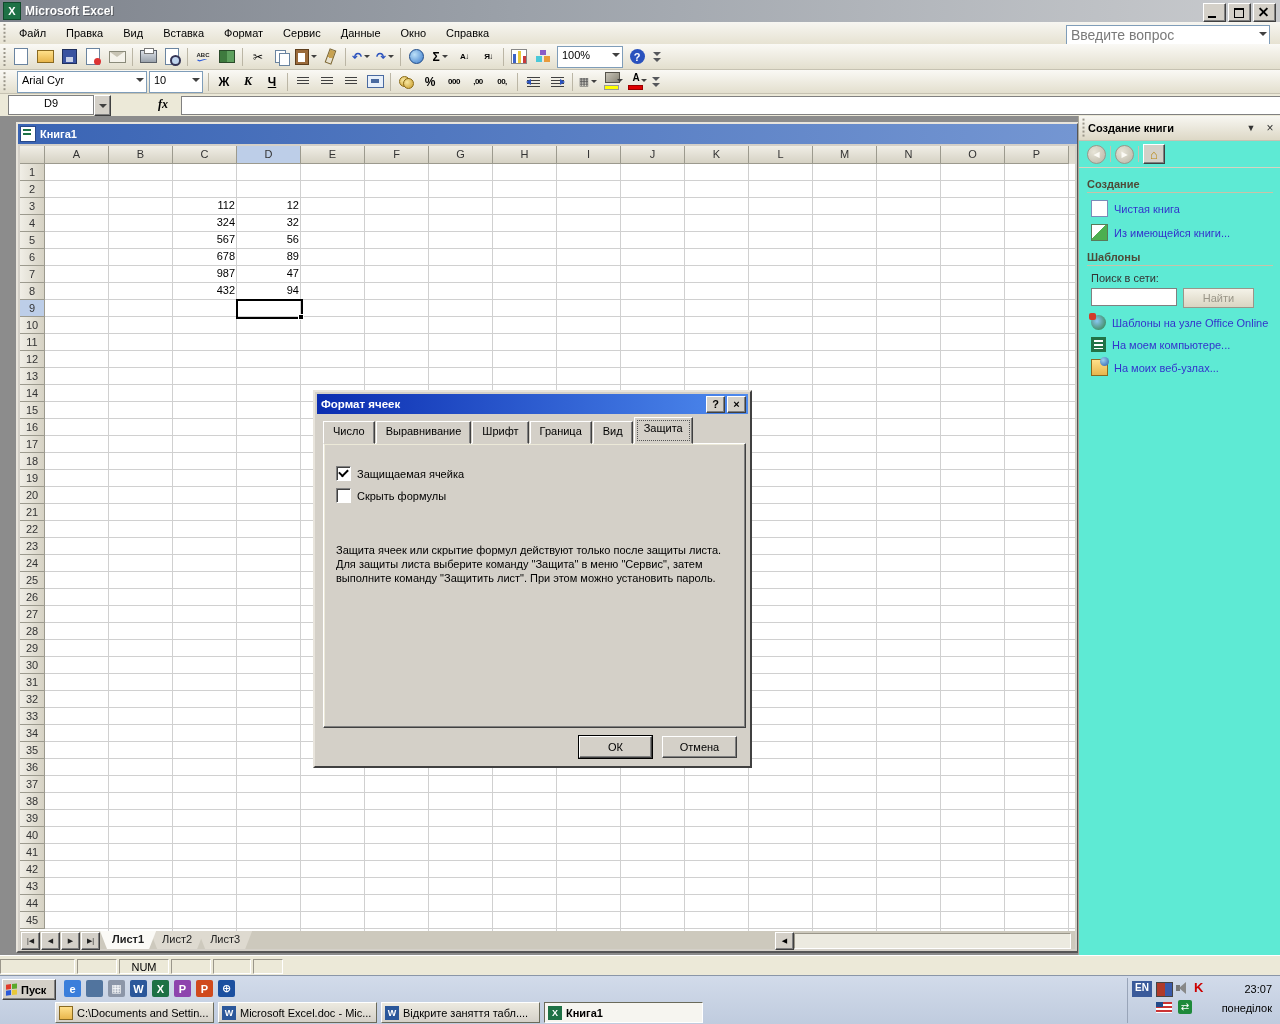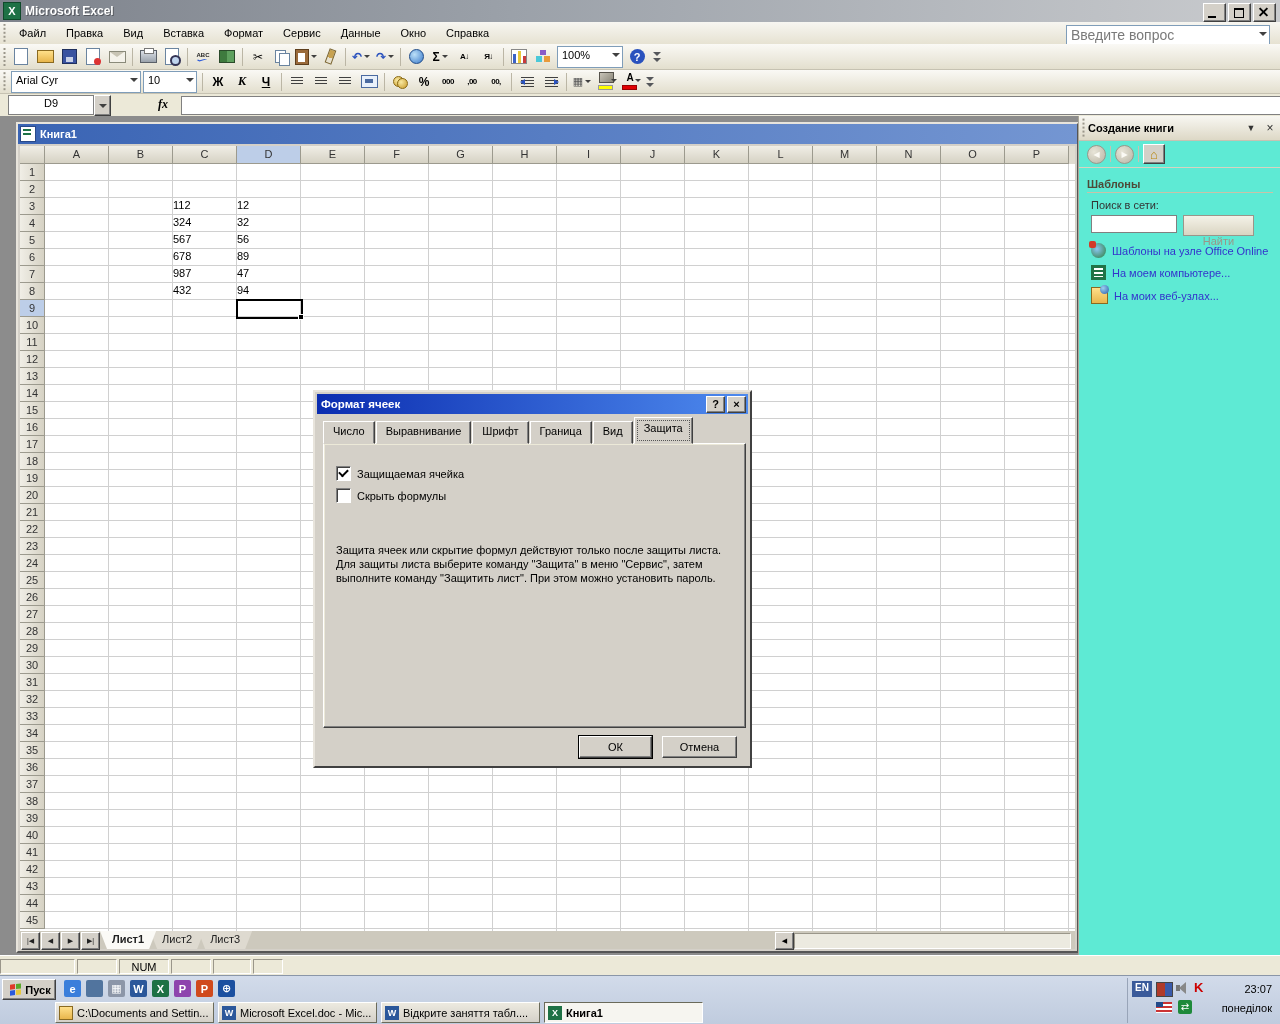--- a/index.html
+++ b/index.html
@@ -81,21 +81,21 @@
     linear-gradient(#E89A3A,#E89A3A) 8px 6px/6px 6px no-repeat,
     linear-gradient(#8A5AC8,#8A5AC8) 4px 0/6px 5px no-repeat;}
   .glyph-blue{color:#2A52BE;font-weight:bold;}
   .sort-ic{font-size:8px;font-weight:bold;letter-spacing:-1px;}
   #zoom-box{width:46px;height:18px;background:#fff;border:1px solid #7F9DB9;position:relative;
     padding:2px 14px 0 4px;margin:0 2px;}
   .help-ic{width:15px;height:15px;border-radius:50%;background:#2A52BE;color:#fff;font-weight:bold;
     font-size:11px;display:flex;align-items:center;justify-content:center;}
 
   
-  #font-box{width:110px;height:18px;background:#fff;border:1px solid #7F9DB9;position:relative;padding:2px 14px 0 4px;margin-left:2px;}
+  #font-box{width:110px;height:18px;background:#fff;border:1px solid #7F9DB9;position:relative;padding:2px 14px 0 4px;margin-left:8px;}
   #size-box{width:36px;height:18px;background:#fff;border:1px solid #7F9DB9;position:relative;padding:2px 12px 0 4px;margin:0 2px;}
   .b-bold{font-weight:bold;font-size:12px;}
   .b-ital{font-style:italic;font-weight:bold;font-size:12px;font-family:"Liberation Serif",serif;}
   .b-und{text-decoration:underline;font-weight:bold;font-size:12px;}
   .align-ic{width:12px;height:9px;background:repeating-linear-gradient(180deg,#404040 0 1px,transparent 1px 3px);}
   .i-merge{width:15px;height:11px;background:#E8F0FA;border:1px solid #4A6AA0;position:relative;}
   .i-merge::after{content:"";position:absolute;left:3px;top:3px;width:8px;height:4px;background:#4A6AA0;}
   .i-coins{width:14px;height:12px;position:relative;}
   .i-coins::before,.i-coins::after{content:"";position:absolute;width:9px;height:9px;border-radius:50%;
     background:radial-gradient(circle at 35% 35%,#F8E8A0,#C89A28);border:1px solid #8A6A14;}
@@ -139,21 +139,21 @@
   .colh{width:64px;height:18px;box-sizing:border-box;border-right:1px solid #9C9A8E;border-bottom:1px solid #9C9A8E;
     background:linear-gradient(180deg,#F0EEE6,#D6D2C4);text-align:center;padding-top:2px;color:#333;}
   .colh.hl{background:#BDCEE8;}
   #row-headers{position:absolute;left:0;top:18px;width:25px;bottom:18px;overflow:hidden;}
   .rowh{width:25px;height:17px;box-sizing:border-box;border-right:1px solid #9C9A8E;border-bottom:1px solid #9C9A8E;
     background:linear-gradient(90deg,#F0EEE6,#D6D2C4);text-align:center;padding-top:2px;color:#333;}
   .rowh.hl{background:#BDCEE8;}
   #cells{position:absolute;left:25px;top:18px;right:0;bottom:18px;background:#fff;
     background-image:repeating-linear-gradient(to right,transparent 0 63px,#D0D0D0 63px 64px),
                      repeating-linear-gradient(to bottom,transparent 0 16px,#D0D0D0 16px 17px);}
-  .cellval{position:absolute;width:62px;height:15px;padding:1px 3px 0 0;}
+  .cellval{position:absolute;width:62px;height:15px;text-align:right;padding:1px 3px 0 0;}
   .active-cell{position:absolute;width:63px;height:16px;border:2px solid #000;background:transparent;}
   .active-cell::after{content:"";position:absolute;right:-3px;bottom:-3px;width:4px;height:4px;background:#000;border:1px solid #fff;}
 
   
   #sheetbar{position:absolute;left:0;bottom:0;right:0;height:18px;background:#CDC9BD;display:flex;align-items:stretch;}
   .nav-btn{width:17px;height:16px;margin:1px 0 0 1px;display:flex;align-items:center;justify-content:center;
     font-size:7px;color:#222;}
   .stab{padding:2px 12px 0;margin-left:-6px;background:#DEDAD0;color:#222;
     clip-path:polygon(0 0,100% 0,calc(100% - 7px) 100%,7px 100%);}
   .stab.active{background:#FBFAF6;font-weight:bold;z-index:2;}
@@ -186,21 +186,21 @@
   .office-online-icon::after{content:"";position:absolute;left:-2px;top:-2px;width:7px;height:7px;background:#D33A2A;border-radius:2px;}
   .my-computer-templates-icon{background:#217346;position:relative;}
   .my-computer-templates-icon::after{content:"";position:absolute;inset:3px;
     background:repeating-linear-gradient(180deg,#fff 0 2px,transparent 2px 4px);}
   .web-sites-icon{background:linear-gradient(180deg,#FFE08A,#E8B64C);position:relative;border:1px solid #8A6A20;}
   .web-sites-icon::after{content:"";position:absolute;right:-2px;top:-3px;width:9px;height:9px;border-radius:50%;
     background:radial-gradient(circle at 35% 35%,#9AD0F0,#2A5AAA);}
   #tp-search-row{display:flex;gap:6px;margin:4px 0 2px 4px;}
   #tp-search-input{width:86px;height:18px;background:#fff;border:1px solid #808080;box-sizing:border-box;}
   #tp-find-btn{width:71px;height:20px;background:linear-gradient(180deg,#F4F2E8,#DAD5C2);
-    border:1px solid #9A968A;color:#9A9688;text-align:center;padding-top:19px;box-sizing:border-box;}
+    border:1px solid #9A968A;color:#9A9688;text-align:center;padding-top:3px;box-sizing:border-box;}
   .tp-label{margin:6px 0 2px 4px;color:#333;}
 
   
   #format-dialog{position:absolute;left:313px;top:274px;width:439px;height:378px;background:#D4D0C8;
     border:2px solid;border-color:#E8E4DC #404040 #404040 #E8E4DC;box-sizing:border-box;z-index:50;}
   #dlg-titlebar{height:20px;margin:2px;background:linear-gradient(90deg,#0B2DB0,#4E8AEE);
     display:flex;align-items:center;padding-left:4px;}
   #dlg-titlebar .ttl{color:#fff;font-weight:bold;font-size:11.5px;flex:1;}
   .dlg-btn{width:17px;height:15px;margin-right:2px;display:flex;align-items:center;justify-content:center;
     font-weight:bold;font-size:11px;}
@@ -227,21 +227,21 @@
   #statusbar{position:absolute;left:0;top:955px;width:1280px;height:20px;background:#ECE9D8;
     border-top:1px solid #fff;display:flex;align-items:center;}
   #status-mode{margin-left:8px;flex:1;}
   .spanel{height:15px;margin-right:2px;border:1px solid;border-color:#9A968A #fff #fff #9A968A;
     text-align:center;padding-top:1px;box-sizing:border-box;}
 
   
   #taskbar{position:absolute;left:0;top:975px;width:1280px;height:49px;
     background:linear-gradient(180deg,#D2DBEA,#BFCBDE);border-top:1px solid #8A96A8;}
   #start-btn{position:absolute;left:2px;top:3px;width:54px;height:21px;display:flex;align-items:center;gap:3px;
-    padding-left:3px;box-sizing:border-box;font-weight:bold;justify-content:center;}
+    padding-left:3px;box-sizing:border-box;font-weight:bold;}
   .flag{width:12px;height:12px;display:grid;grid-template-columns:5px 5px;grid-template-rows:5px 5px;gap:1px;transform:skewY(-6deg);}
   .flag i:nth-child(1){background:#E03A2A;} .flag i:nth-child(2){background:#5AA82A;}
   .flag i:nth-child(3){background:#2A5ADA;} .flag i:nth-child(4){background:#E8C83A;}
   #quick-launch{position:absolute;left:64px;top:4px;display:flex;gap:5px;}
   .ql-icon{width:17px;height:17px;border-radius:2px;color:#fff;font-weight:bold;font-size:11px;
     display:flex;align-items:center;justify-content:center;}
   #tb-windows{position:absolute;left:55px;top:26px;display:flex;gap:4px;}
   .tb-win{width:159px;height:21px;background:linear-gradient(180deg,#EDEAE0,#D4D0C8);
     border:1px solid;border-color:#fff #6A6A5A #6A6A5A #fff;display:flex;align-items:center;gap:4px;
     padding-left:3px;box-sizing:border-box;overflow:hidden;}
@@ -593,20 +593,33 @@
         <span class="tp-ctl" style="font-size:12px;">×</span>
       </div>
       <div id="tp-nav">
         <span class="nav-circle">◀</span>
         <i class="tp-divider"></i>
         <span class="nav-circle">▶</span>
         <i class="tp-divider"></i>
         <span class="home-btn raised">⌂</span>
       </div>
       <div class="tp-section">
+        <div class="tp-header">Создание</div>
+        <div id="create-links">
+            <div class="pane-link-row">
+              <span class="pane-ico blank-workbook-icon"></span>
+              <span class="pane-link-label">Чистая книга</span>
+            </div>
+            <div class="pane-link-row">
+              <span class="pane-ico from-existing-workbook-icon"></span>
+              <span class="pane-link-label">Из имеющейся книги...</span>
+            </div>
+          </div>
+      </div>
+      <div class="tp-section">
         <div class="tp-header">Шаблоны</div>
         <div class="tp-label">Поиск в сети:</div>
         <div id="tp-search-row">
           <input id="tp-search-input" value="" style="">
           <div id="tp-find-btn">Найти</div>
         </div>
         <div id="template-links">
             <div class="pane-link-row">
               <span class="pane-ico office-online-icon"></span>
               <span class="pane-link-label">Шаблоны на узле Office Online</span>

